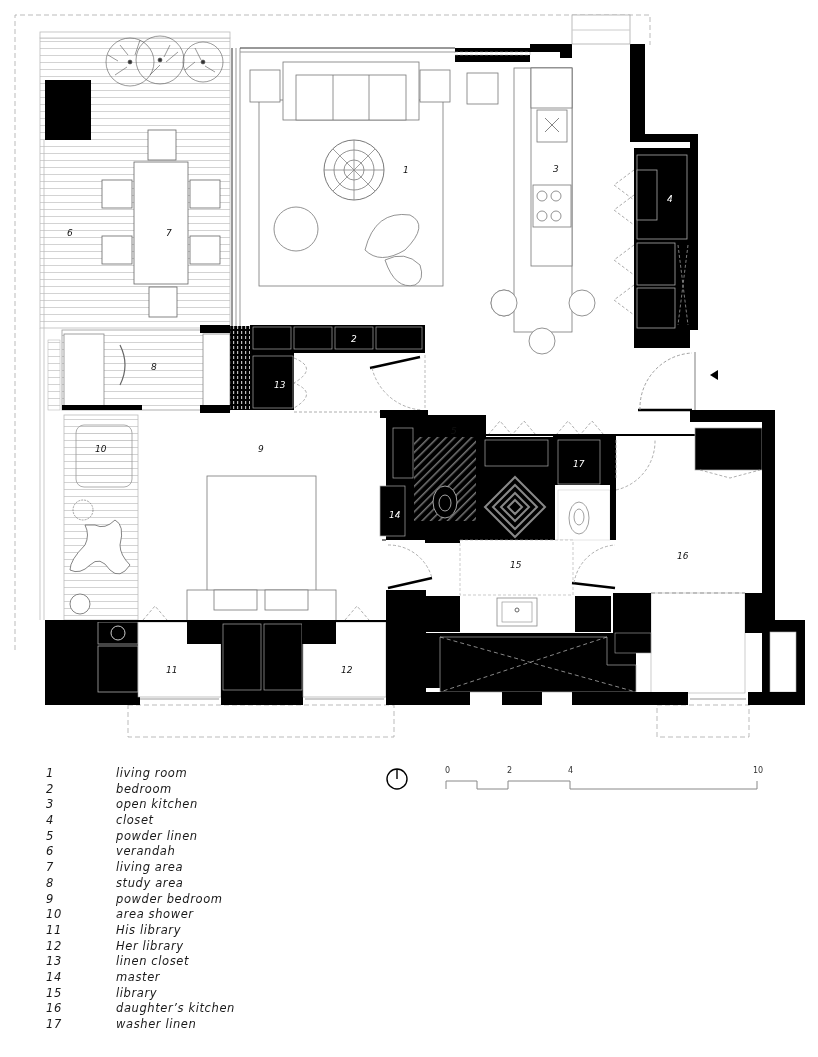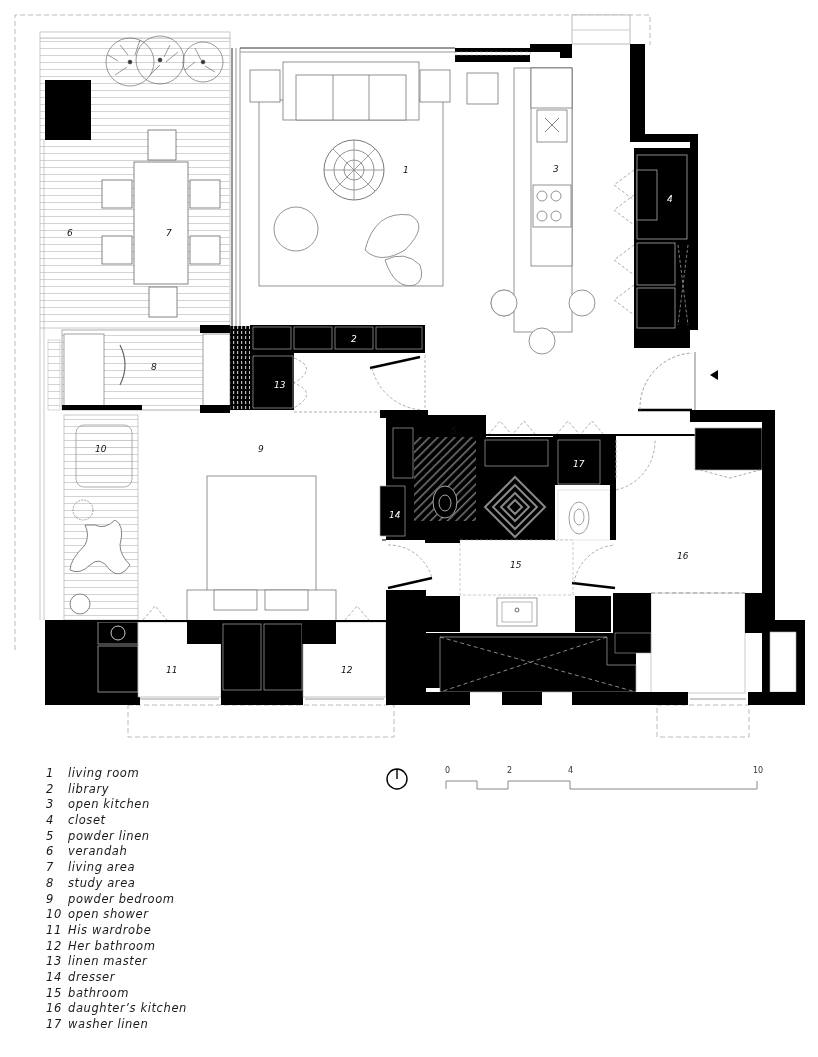--- a/index.html
+++ b/index.html
@@ -5,21 +5,21 @@
   html, body { margin: 0; padding: 0; background: #ffffff; }
   body { width: 818px; height: 1057px; position: relative; overflow: hidden;
          font-family: "DejaVu Sans", sans-serif; }
   #plan { position: absolute; left: 0; top: 0; }
   .rm { font-family: "DejaVu Sans", sans-serif; font-style: italic; font-size: 9px; fill: #111; }
   .rm-w { font-family: "DejaVu Sans", sans-serif; font-style: italic; font-size: 9px; fill: #fff; }
   .legend { position: absolute; left: 46px; top: 766px; margin: 0; padding: 0; list-style: none; }
   .legend li { height: 15.7px; line-height: 15.7px; font-size: 11.5px; color: #1a1a1a;
                font-style: italic; letter-spacing: 0.6px; display: flex; }
   .legend .num { width: 22px; display: inline-block; }
-  .legend .lbl { display: inline-block; }
+  .legend .lbl { display: inline-block; margin-left: 48px; }
   .scale-label { position: absolute; top: 766px; font-size: 8px; color: #333; }
   .north { position: absolute; left: 386px; top: 768px; width: 22px; height: 22px; }
 </style>
 </head>
 <body>
 
 <svg id="plan" width="818" height="760" viewBox="0 0 818 760" xmlns="http://www.w3.org/2000/svg">
   <defs>
     <pattern id="deck" width="10" height="7" patternUnits="userSpaceOnUse">
       <line x1="0" y1="6.5" x2="10" y2="6.5" stroke="#c8c8c8" stroke-width="0.8"></line>
@@ -297,21 +297,21 @@
   </g>
 </svg>
 
 <ul class="legend">
   <li>
       <span class="num">1</span>
       <span class="lbl">living room</span>
     </li>
   <li>
       <span class="num">2</span>
-      <span class="lbl">library</span>
+      <span class="lbl">bedroom</span>
     </li>
   <li>
       <span class="num">3</span>
       <span class="lbl">open kitchen</span>
     </li>
   <li>
       <span class="num">4</span>
       <span class="lbl">closet</span>
     </li>
   <li>
@@ -329,41 +329,41 @@
   <li>
       <span class="num">8</span>
       <span class="lbl">study area</span>
     </li>
   <li>
       <span class="num">9</span>
       <span class="lbl">powder bedroom</span>
     </li>
   <li>
       <span class="num">10</span>
-      <span class="lbl">open shower</span>
+      <span class="lbl">area shower</span>
     </li>
   <li>
       <span class="num">11</span>
-      <span class="lbl">His wardrobe</span>
+      <span class="lbl">His library</span>
     </li>
   <li>
       <span class="num">12</span>
-      <span class="lbl">Her bathroom</span>
+      <span class="lbl">Her library</span>
     </li>
   <li>
       <span class="num">13</span>
-      <span class="lbl">linen master</span>
+      <span class="lbl">linen closet</span>
     </li>
   <li>
       <span class="num">14</span>
-      <span class="lbl">dresser</span>
+      <span class="lbl">master</span>
     </li>
   <li>
       <span class="num">15</span>
-      <span class="lbl">bathroom</span>
+      <span class="lbl">library</span>
     </li>
   <li>
       <span class="num">16</span>
       <span class="lbl">daughter’s kitchen</span>
     </li>
   <li>
       <span class="num">17</span>
       <span class="lbl">washer linen</span>
     </li>
 </ul>

